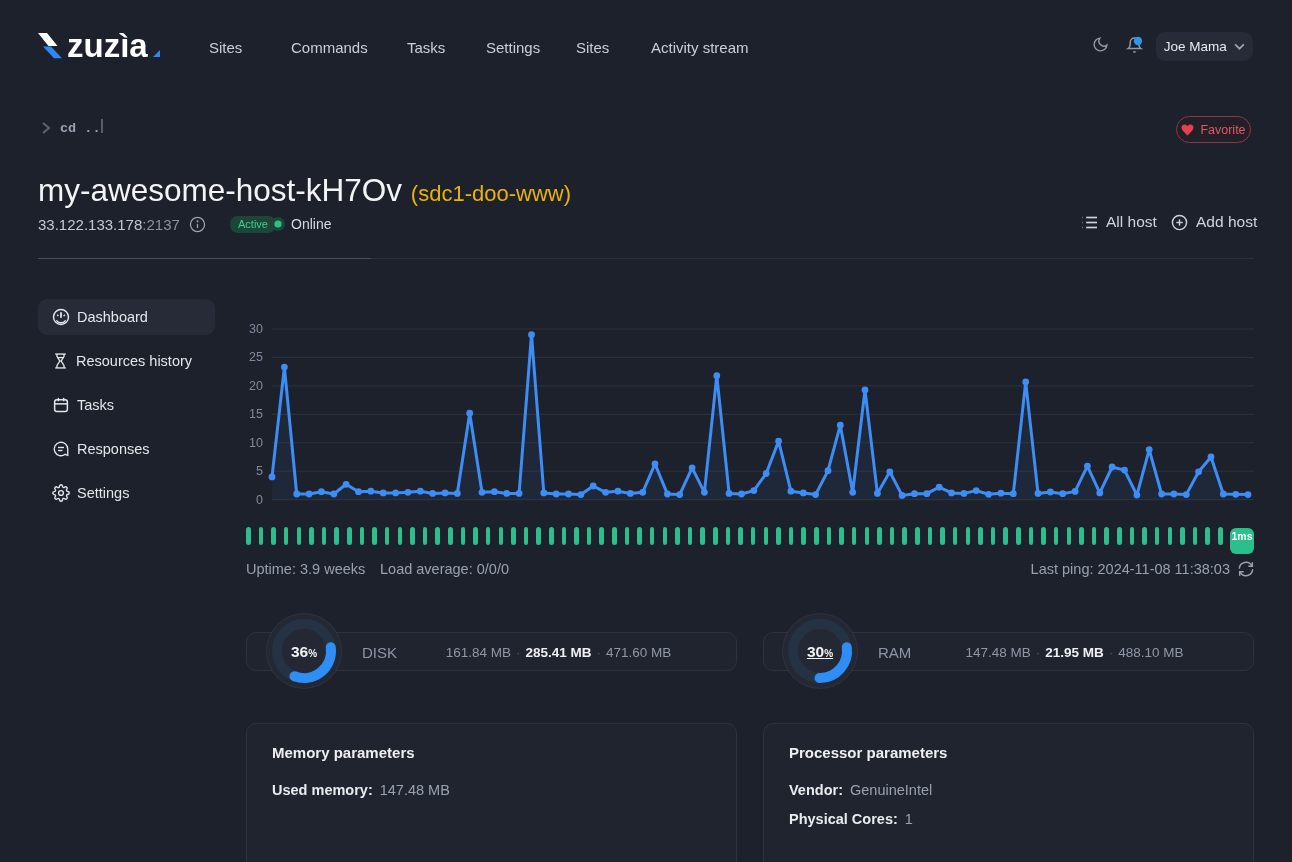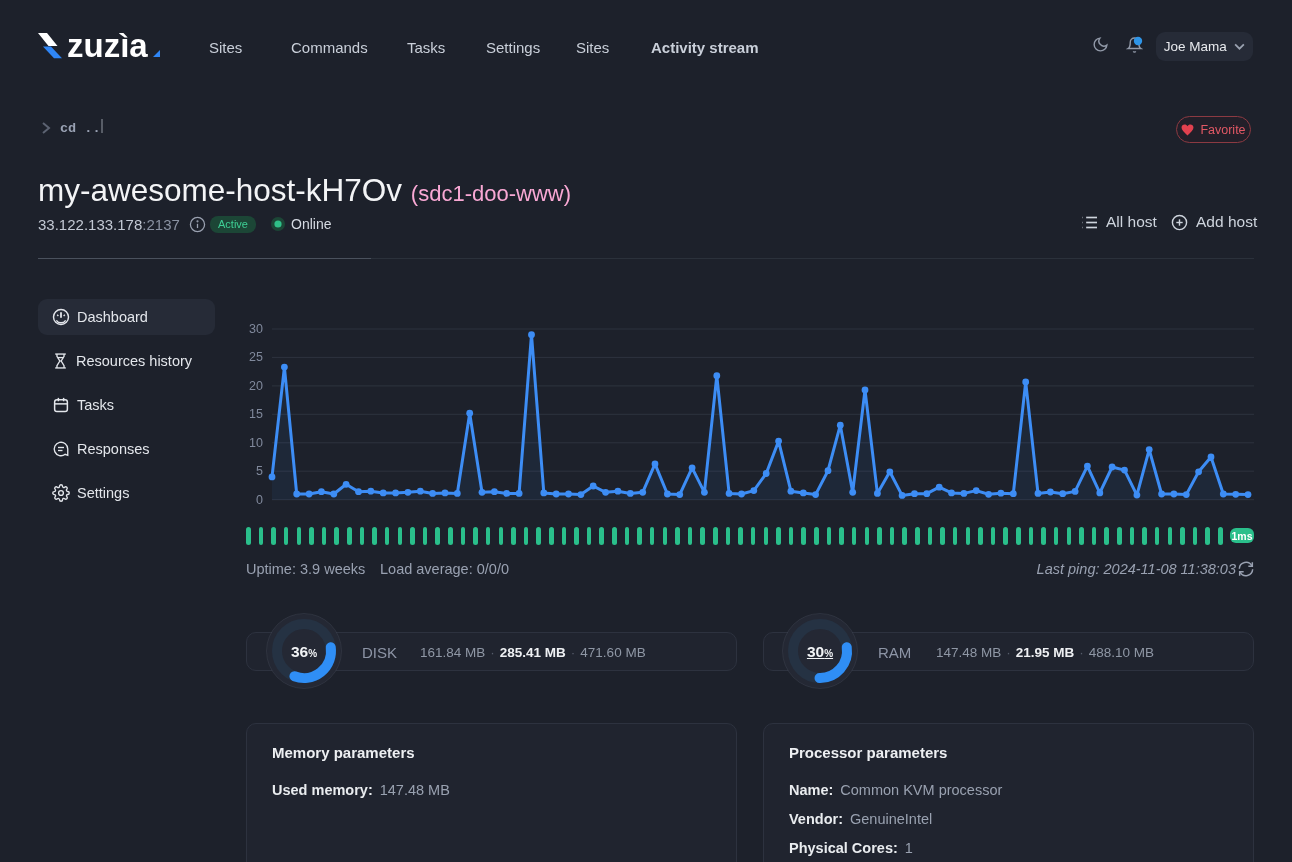--- a/index.html
+++ b/index.html
@@ -4,35 +4,35 @@
 body { width:1292px; height:862px; background:#1d212b; font-family:"Liberation Sans",sans-serif; position:relative; overflow:hidden; color:#e6e9ee; }
 .abs { position:absolute; }
 
 .nav a { color:#c9cfd9; font-size:15px; text-decoration:none; }
 .userpill { background:#262b37; border-radius:9px; height:29px; width:97px; display:flex; align-items:center; justify-content:center; color:#e8eaee; font-size:13.5px; }
 
 .crumb { font-family:"Liberation Mono",monospace; font-size:13.5px; color:#99a1b3; font-weight:700; }
 .favbtn { border:1px solid #8c3a42; border-radius:14px; height:27px; width:75px; display:flex; align-items:center; justify-content:center; color:#e25865; font-size:12.5px; gap:6px; background:rgba(80,20,28,0.10); }
 
 .h1 { font-size:31.5px; font-weight:500; color:#f3f4f6; }
-.h1 .sub { font-size:22px; color:#f9a8d4; font-weight:400;text-align:center; }
+.h1 .sub { font-size:22px; color:#eab308; font-weight:400;text-align:center; }
 .pill-active { background:#1c4636; color:#3ecf95; font-size:11px; border-radius:8px; padding:2px 8px 3px; }
 
 .side-item { position:absolute; left:38px; width:177px; height:36px; border-radius:9px; display:flex; align-items:center; padding-left:14px; gap:7px; color:#e3e6eb; font-size:14.5px; }
 .side-item.on { background:#262b37; }
 .side-item svg { flex:0 0 auto; }
 
 .gbar { position:absolute; top:0; width:4.5px; height:18px; border-radius:2.5px; background:#2abf8b; }
-.msbadge { position:absolute; background:#2abf8b; color:#fff; font-size:10.5px; font-weight:700; border-radius:6px; width:24px; height:15px; line-height:17px; text-align:center; }
+.msbadge { position:absolute; background:#2abf8b; color:#fff; font-size:10.5px; font-weight:700; border-radius:6px; width:24px; height:26px; line-height:17px; text-align:center; }
 .meta { color:#99a1b1; font-size:14.5px; }
 
 .gcard { position:absolute; top:632px; height:39px; background:#20242f; border:1px solid #2d323f; border-radius:10px; }
 .gauge { position:absolute; top:613px; width:76px; height:76px; }
 .glabel { position:absolute; top:644px; font-size:15px; color:#8d95a6; }
-.gnums { position:absolute; top:645px; font-size:13.5px; color:#8f97a5; text-align:left; }
+.gnums { position:absolute; top:645px; font-size:13.5px; color:#8f97a5; text-align:center; }
 .gnums b { color:#eef0f3; font-weight:700; }
 .gnums .sep { color:#565d6b; padding:0 5px; }
 .gpct { position:absolute; width:76px; text-align:center; color:#f2f4f6; font-size:15.5px; font-weight:700; }
 .gpct small { font-size:10px; font-weight:700; }
 
 .bcard { position:absolute; top:723px; height:160px; background:#20242f; border:1px solid #2d323f; border-radius:10px; padding:20px 25px; }
 .bcard h3 { font-size:15px; font-weight:700; color:#edeff2; margin-bottom:21px; }
 .brow { font-size:14.5px; margin-bottom:13px; color:#99a1b0; }
 .brow b { color:#e9ecef; font-weight:700; margin-right:7px; }
 </style></head>
@@ -45,21 +45,21 @@
     <text x="29" y="32" font-size="33" font-weight="700" fill="#fff" font-family="Liberation Sans">zuzìa</text>
     <path d="M115 32 L122 32 L122 25 Z" fill="#2f86f6"></path>
   </svg>
 </div>
 <div class="nav">
   <a class="abs" style="left:209px;top:39px;">Sites</a>
   <a class="abs" style="left:291px;top:39px;">Commands</a>
   <a class="abs" style="left:407px;top:39px;">Tasks</a>
   <a class="abs" style="left:486px;top:39px;">Settings</a>
   <a class="abs" style="left:576px;top:39px;">Sites</a>
-  <a class="abs" style="left:651px;top:39px;font-weight:bold;">Activity stream</a>
+  <a class="abs" style="left:651px;top:39px;">Activity stream</a>
 </div>
 <svg class="abs" style="left:1092px;top:36px" width="17" height="17" viewBox="0 0 24 24" fill="none" stroke="#9199a8" stroke-width="2">
     <path d="M21 12.8A9 9 0 1 1 11.2 3 7 7 0 0 0 21 12.8z"></path>
   </svg>
 <svg class="abs" style="left:1126px;top:36px" width="17" height="18" viewBox="0 0 24 24" fill="none" stroke="#9199a8" stroke-width="2">
     <path d="M6 8a6 6 0 0 1 12 0c0 7 3 9 3 9H3s3-2 3-9"></path>
     <path d="M10.3 21a1.94 1.94 0 0 0 3.4 0"></path>
   </svg>
 <svg class="abs" style="left:1131px;top:33px" width="16" height="16">
     <circle cx="7" cy="8" r="4.2" fill="#2e95e8"></circle>
@@ -79,21 +79,21 @@
     </svg>
   Favorite</div>
 
 <div class="abs h1" style="left:38px;top:172px;">my-awesome-host-kH7Ov <span class="sub">(sdc1-doo-www)</span></div>
 <div class="abs" style="left:38px;top:216px;font-size:15px;color:#c3c9d4;">33.122.133.178<span style="color:#8a92a2">:2137</span></div>
 <svg class="abs" style="left:189px;top:216px" width="17" height="17" viewBox="0 0 24 24" fill="none" stroke="#9aa1b0" stroke-width="1.8">
     <circle cx="12" cy="12" r="10"></circle>
     <line x1="12" y1="11" x2="12" y2="17"></line>
     <circle cx="12" cy="7.5" r="0.6" fill="#9aa1b0"></circle>
   </svg>
-<div class="abs pill-active" style="left:210px;top:216px;">Active</div>
+<div class="abs pill-active" style="left:230px;top:216px;">Active</div>
 <svg class="abs" style="left:271px;top:217px" width="14" height="14">
     <circle cx="7" cy="7" r="7" fill="#1c4636"></circle>
     <circle cx="7" cy="7" r="3.6" fill="#2fbf88"></circle>
   </svg>
 <div class="abs" style="left:291px;top:216px;font-size:14px;color:#d5dae2;">Online</div>
 
 <div class="abs" style="left:1081px;top:213px;display:flex;align-items:center;gap:8px;color:#ced4dd;font-size:15.5px;">
   <svg width="17" height="15" viewBox="0 0 20 18" fill="none" stroke="#ced4dd" stroke-width="2">
       <line x1="6" y1="3" x2="19" y2="3"></line>
       <line x1="6" y1="9" x2="19" y2="9"></line>
@@ -338,21 +338,21 @@
     <div class="gbar" style="left:921.5px"></div>
     <div class="gbar" style="left:934.1px"></div>
     <div class="gbar" style="left:946.7px"></div>
     <div class="gbar" style="left:959.3px"></div>
     <div class="gbar" style="left:972.0px"></div>
 <div class="msbadge" style="right:0;top:1px;">1ms</div>
   </div>
 
 <div class="abs meta" style="left:246px;top:561px;">Uptime: 3.9 weeks</div>
 <div class="abs meta" style="left:380px;top:561px;">Load average: 0/0/0</div>
-<div class="abs meta" style="right:56px;top:561px;font-style:italic;">Last ping: 2024-11-08 11:38:03</div>
+<div class="abs meta" style="right:62px;top:561px;">Last ping: 2024-11-08 11:38:03</div>
 <svg class="abs" style="left:1238px;top:561px" width="16" height="16" viewBox="0 0 24 24" fill="none" stroke="#99a1b1" stroke-width="2.2">
     <path d="M21.5 2v6h-6"></path>
     <path d="M2.5 22v-6h6"></path>
     <path d="M2 11.5a10 10 0 0 1 18.8-4.2"></path>
     <path d="M22 12.5a10 10 0 0 1-18.8 4.2"></path>
   </svg>
 
 <div class="gcard" style="left:246px;width:491px;"></div>
 <div class="gcard" style="left:763px;width:491px;"></div>
 
@@ -377,16 +377,15 @@
 <div class="gpct" style="left:782px;top:643px;text-decoration:underline;">30<small>%</small></div>
 <div class="glabel" style="left:878px;">RAM</div>
 <div class="gnums" style="left:936px;width:277px;">147.48 MB<span class="sep">·</span><b>21.95 MB</b><span class="sep">·</span>488.10 MB</div>
 
 <div class="bcard" style="left:246px;width:491px;">
   <h3>Memory parameters</h3>
   <div class="brow"><b>Used memory:</b>147.48 MB</div>
 </div>
 <div class="bcard" style="left:763px;width:491px;">
   <h3>Processor parameters</h3>
-  <div class="brow"><b>Name:</b>Common KVM processor</div>
   <div class="brow"><b>Vendor:</b>GenuineIntel</div>
   <div class="brow"><b>Physical Cores:</b>1</div>
 </div>
 
 </body></html>

